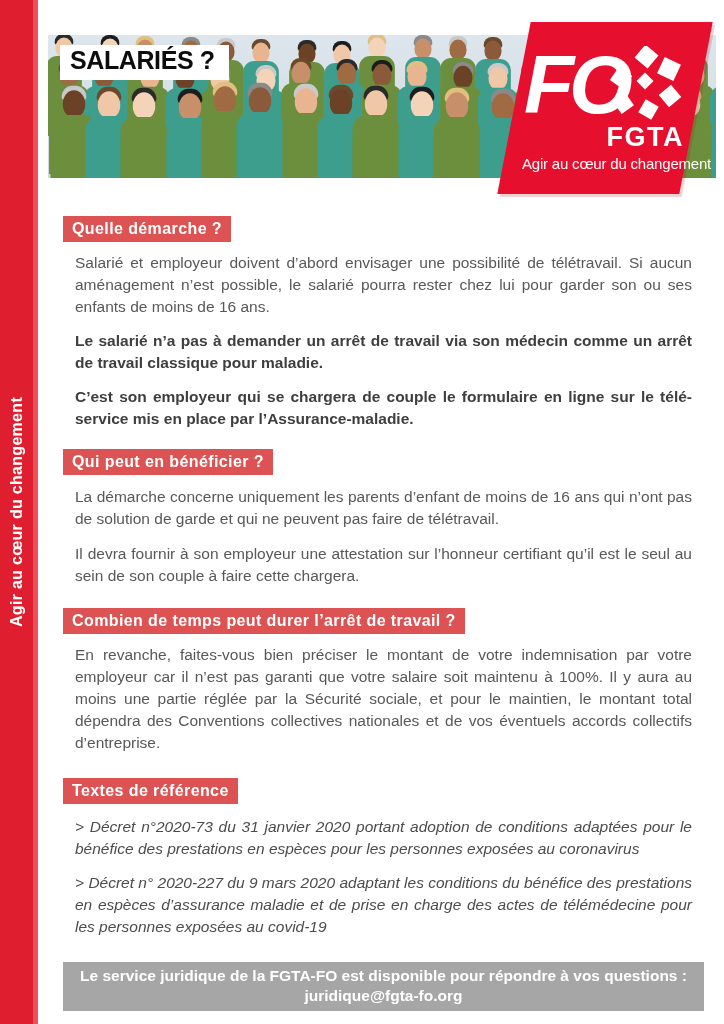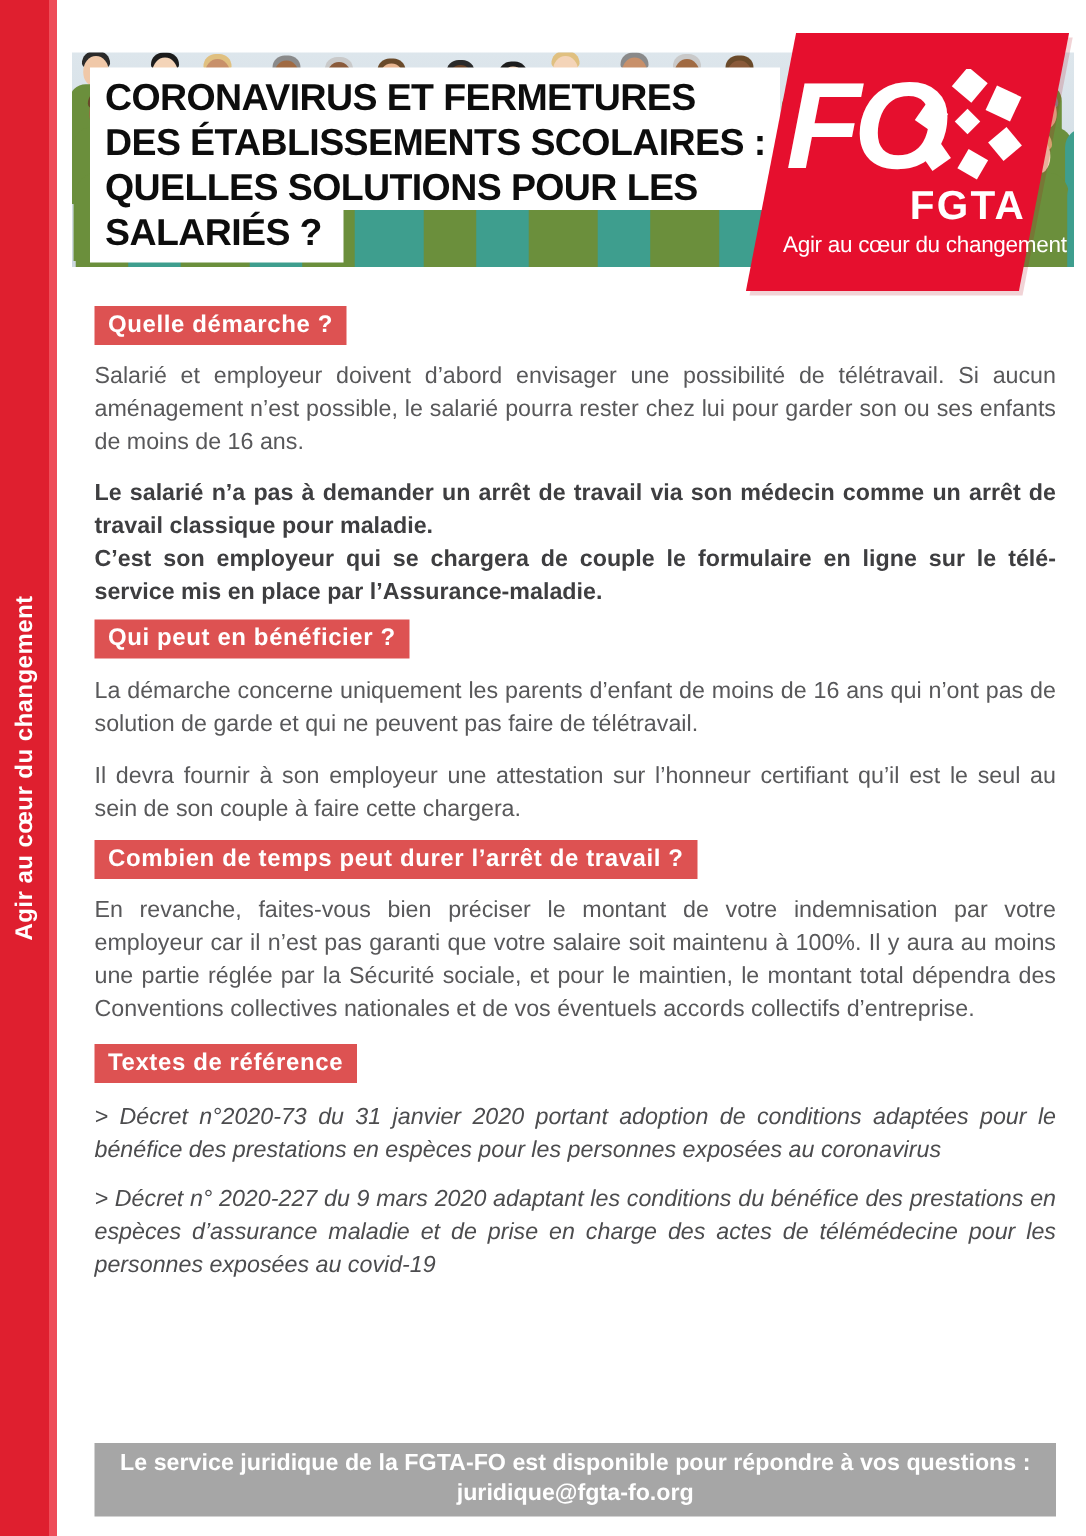--- a/index.html
+++ b/index.html
@@ -53,21 +53,21 @@
   .logo-tagline{
     position:absolute;left:8px;top:133px;color:#ffffff;
     font-size:15px;font-weight:normal;white-space:nowrap;letter-spacing:-0.2px;
   }
   
   .content{position:absolute;left:63px;top:200px;width:641px;}
   .badge{
     display:inline-block;background:#dd5252;color:#ffffff;
     font-weight:bold;font-size:16px;line-height:26px;padding:0 9px;letter-spacing:.4px;
   }
-  .p{color:#58585a;font-size:15.5px;line-height:22px;text-align:justify;margin:0;}
+  .p{color:#58585a;font-size:15.5px;line-height:22px;text-align:justify;margin:12px;}
   .p.bold{color:#3e3e40;font-weight:bold;}
   .p.italic{font-style:italic;color:#4c4c4e;}
   
   .footer{
     position:absolute;left:63px;top:962px;width:641px;background:#a6a6a6;
     color:#ffffff;font-weight:bold;font-size:15.5px;line-height:20px;
     text-align:center;padding:4px 0 5px 0;
   }
 </style>
 </head>
@@ -335,25 +335,20 @@
       <div class="hair" style="background: rgb(224, 192, 128);"></div>
       <div class="head" style="background: rgb(244, 212, 184);"></div>
       <div class="torso" style="background: rgb(107, 143, 60);"></div>
     </div>
     <div class="person" style="left: 665px; top: 59px; transform: scale(1.12); z-index: 3;">
       <div class="torso" style="background: rgb(62, 158, 142);"></div>
     </div>
   </div>
 
 <div class="title-block">
-  <div class="title-box">
-    <div class="title-line">CORONAVIRUS ET FERMETURES</div>
-    <div class="title-line">DES ÉTABLISSEMENTS SCOLAIRES :</div>
-    <div class="title-line">QUELLES SOLUTIONS POUR LES</div>
-  </div>
   <div class="title-line title-tail">SALARIÉS ?</div>
 </div>
 
 <div class="logo">
   <div class="logo-inner">
     <div class="logo-fo">FO</div>
     <svg class="logo-flower" viewBox="0 0 74 74">
       <g fill="#ffffff">
         <rect x="30" y="2" width="17" height="17" transform="rotate(40 38.5 10.5)"></rect>
         <rect x="52" y="14" width="18" height="18" transform="rotate(25 61 23)"></rect>
@@ -364,21 +359,21 @@
         <rect x="31" y="29" width="12" height="12" transform="rotate(45 37 35)"></rect>
       </g>
     </svg>
     <div class="logo-org">FGTA</div>
     <div class="logo-tagline">Agir au cœur du changement</div>
   </div>
 </div>
 
 <div class="content">
 
-  <div class="badge" style="margin-top:4px;">Quelle démarche ?</div>
+  <div class="badge" style="margin-top:16px;">Quelle démarche ?</div>
   <p class="p" style="margin-top:10px;">Salarié et employeur doivent d’abord envisager une possibilité de télétravail. Si aucun aménagement n’est possible, le salarié pourra rester chez lui pour garder son ou ses enfants de moins de 16 ans.</p>
   <p class="p bold" style="margin-top:12px;">Le salarié n’a pas à demander un arrêt de travail via son médecin comme un arrêt de travail classique pour maladie.</p>
   <p class="p bold" style="margin-top:0;">C’est son employeur qui se chargera de couple le formulaire en ligne sur le télé-service mis en place par l’Assurance-maladie.</p>
 
   <div class="badge" style="margin-top:7px;">Qui peut en bénéficier ?</div>
   <p class="p" style="margin-top:11px;">La démarche concerne uniquement les parents d’enfant de moins de 16 ans qui n’ont pas de solution de garde et qui ne peuvent pas faire de télétravail.</p>
   <p class="p" style="margin-top:13px;">Il devra fournir à son employeur une attestation sur l’honneur certifiant qu’il est le seul au sein de son couple à faire cette chargera.</p>
 
   <div class="badge" style="margin-top:9px;">Combien de temps peut durer l’arrêt de travail ?</div>
   <p class="p" style="margin-top:10px;">En revanche, faites-vous bien préciser le montant de votre indemnisation par votre employeur car il n’est pas garanti que votre salaire soit maintenu à 100%. Il y aura au moins une partie réglée par la Sécurité sociale, et pour le maintien, le montant total dépendra des Conventions collectives nationales et de vos éventuels accords collectifs d’entreprise.</p>

